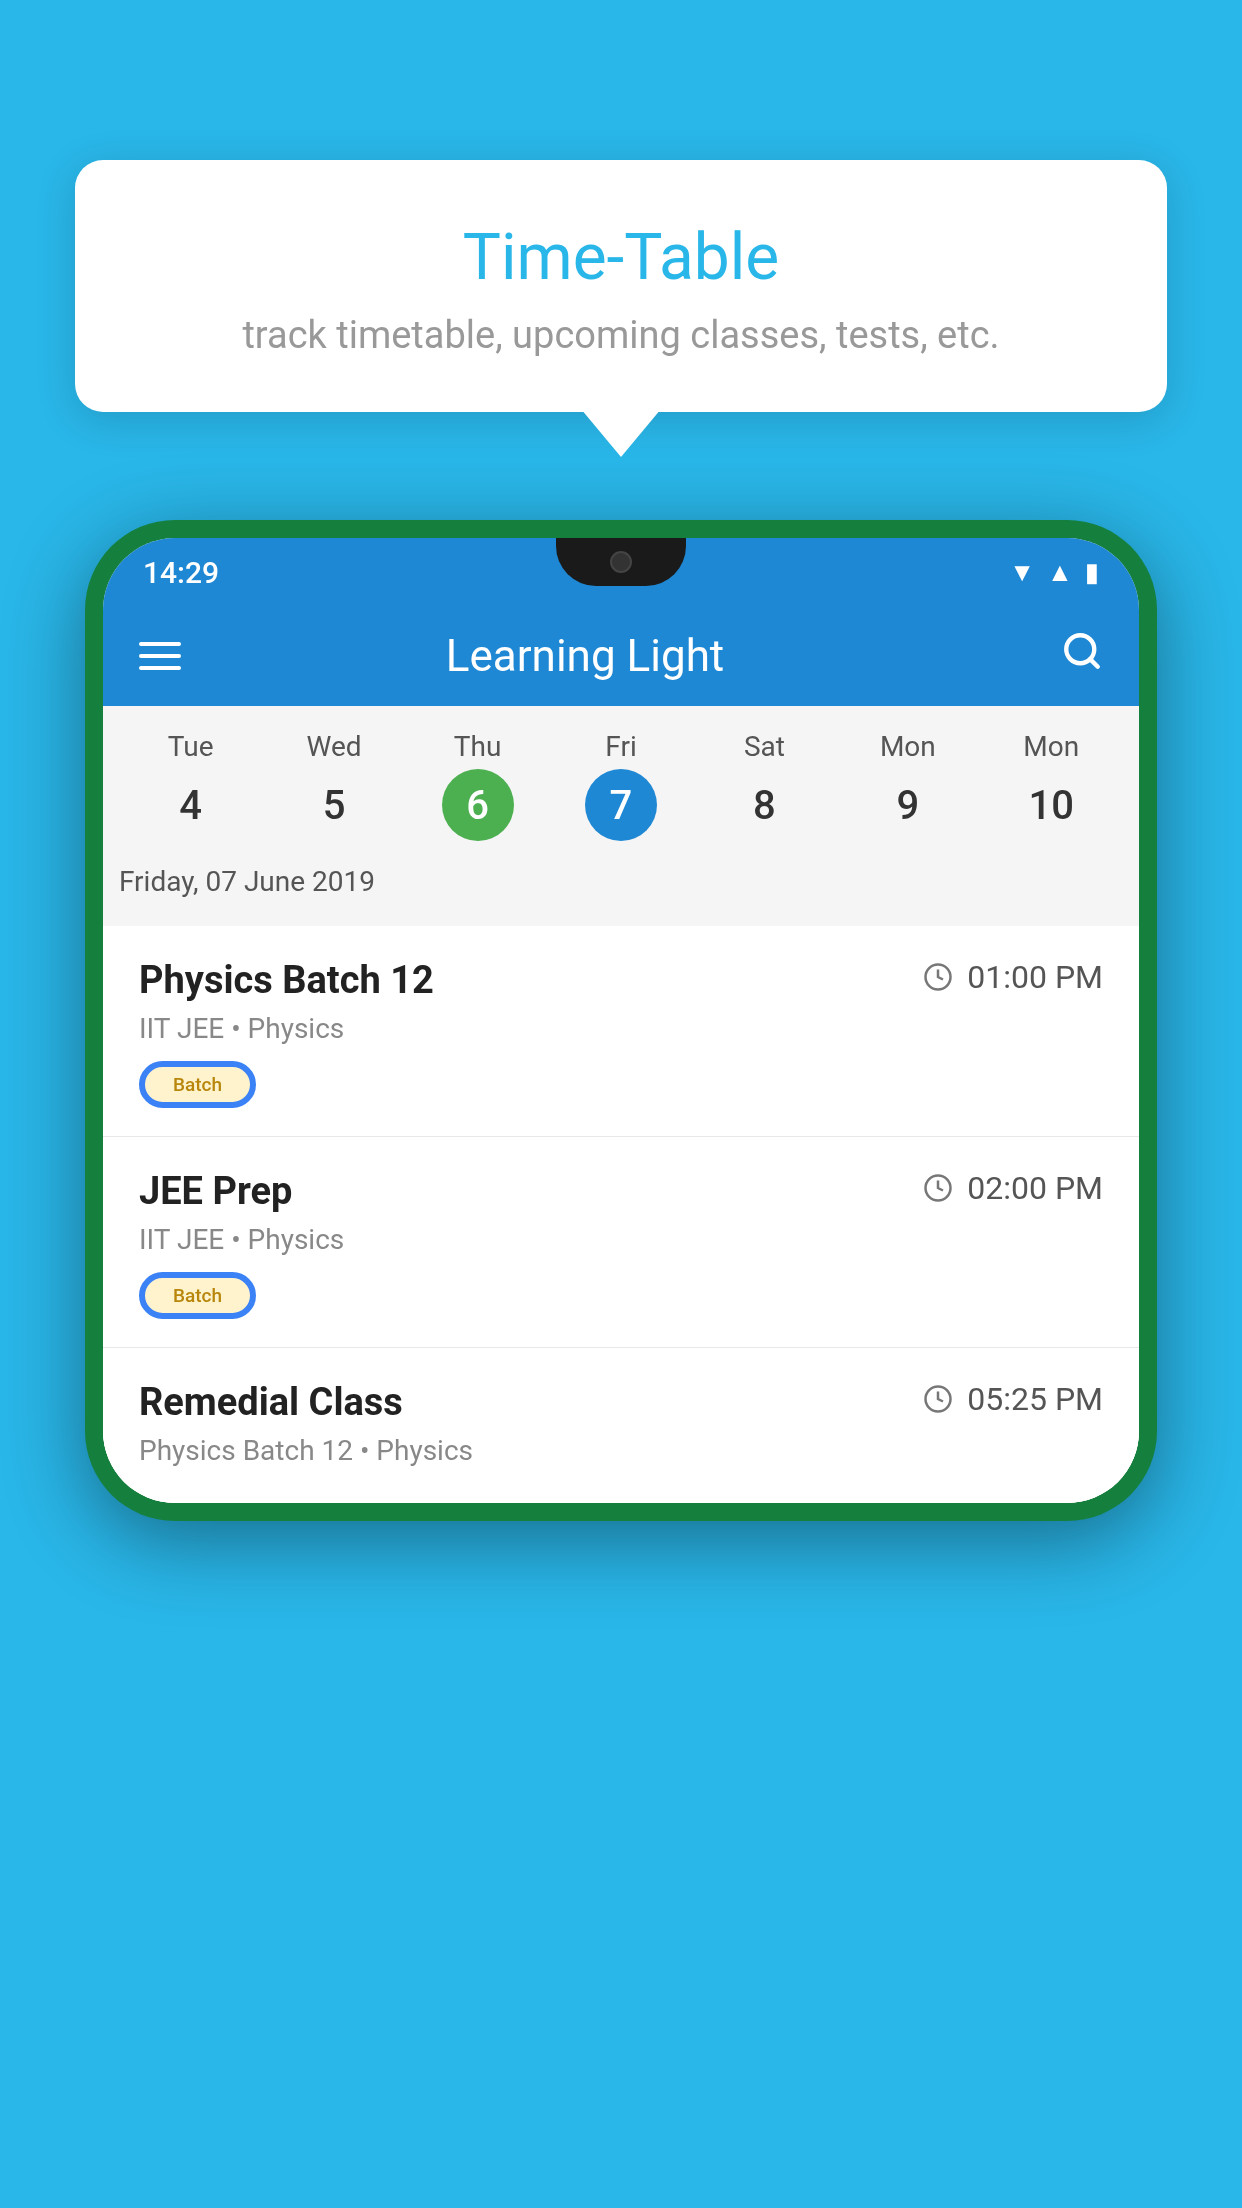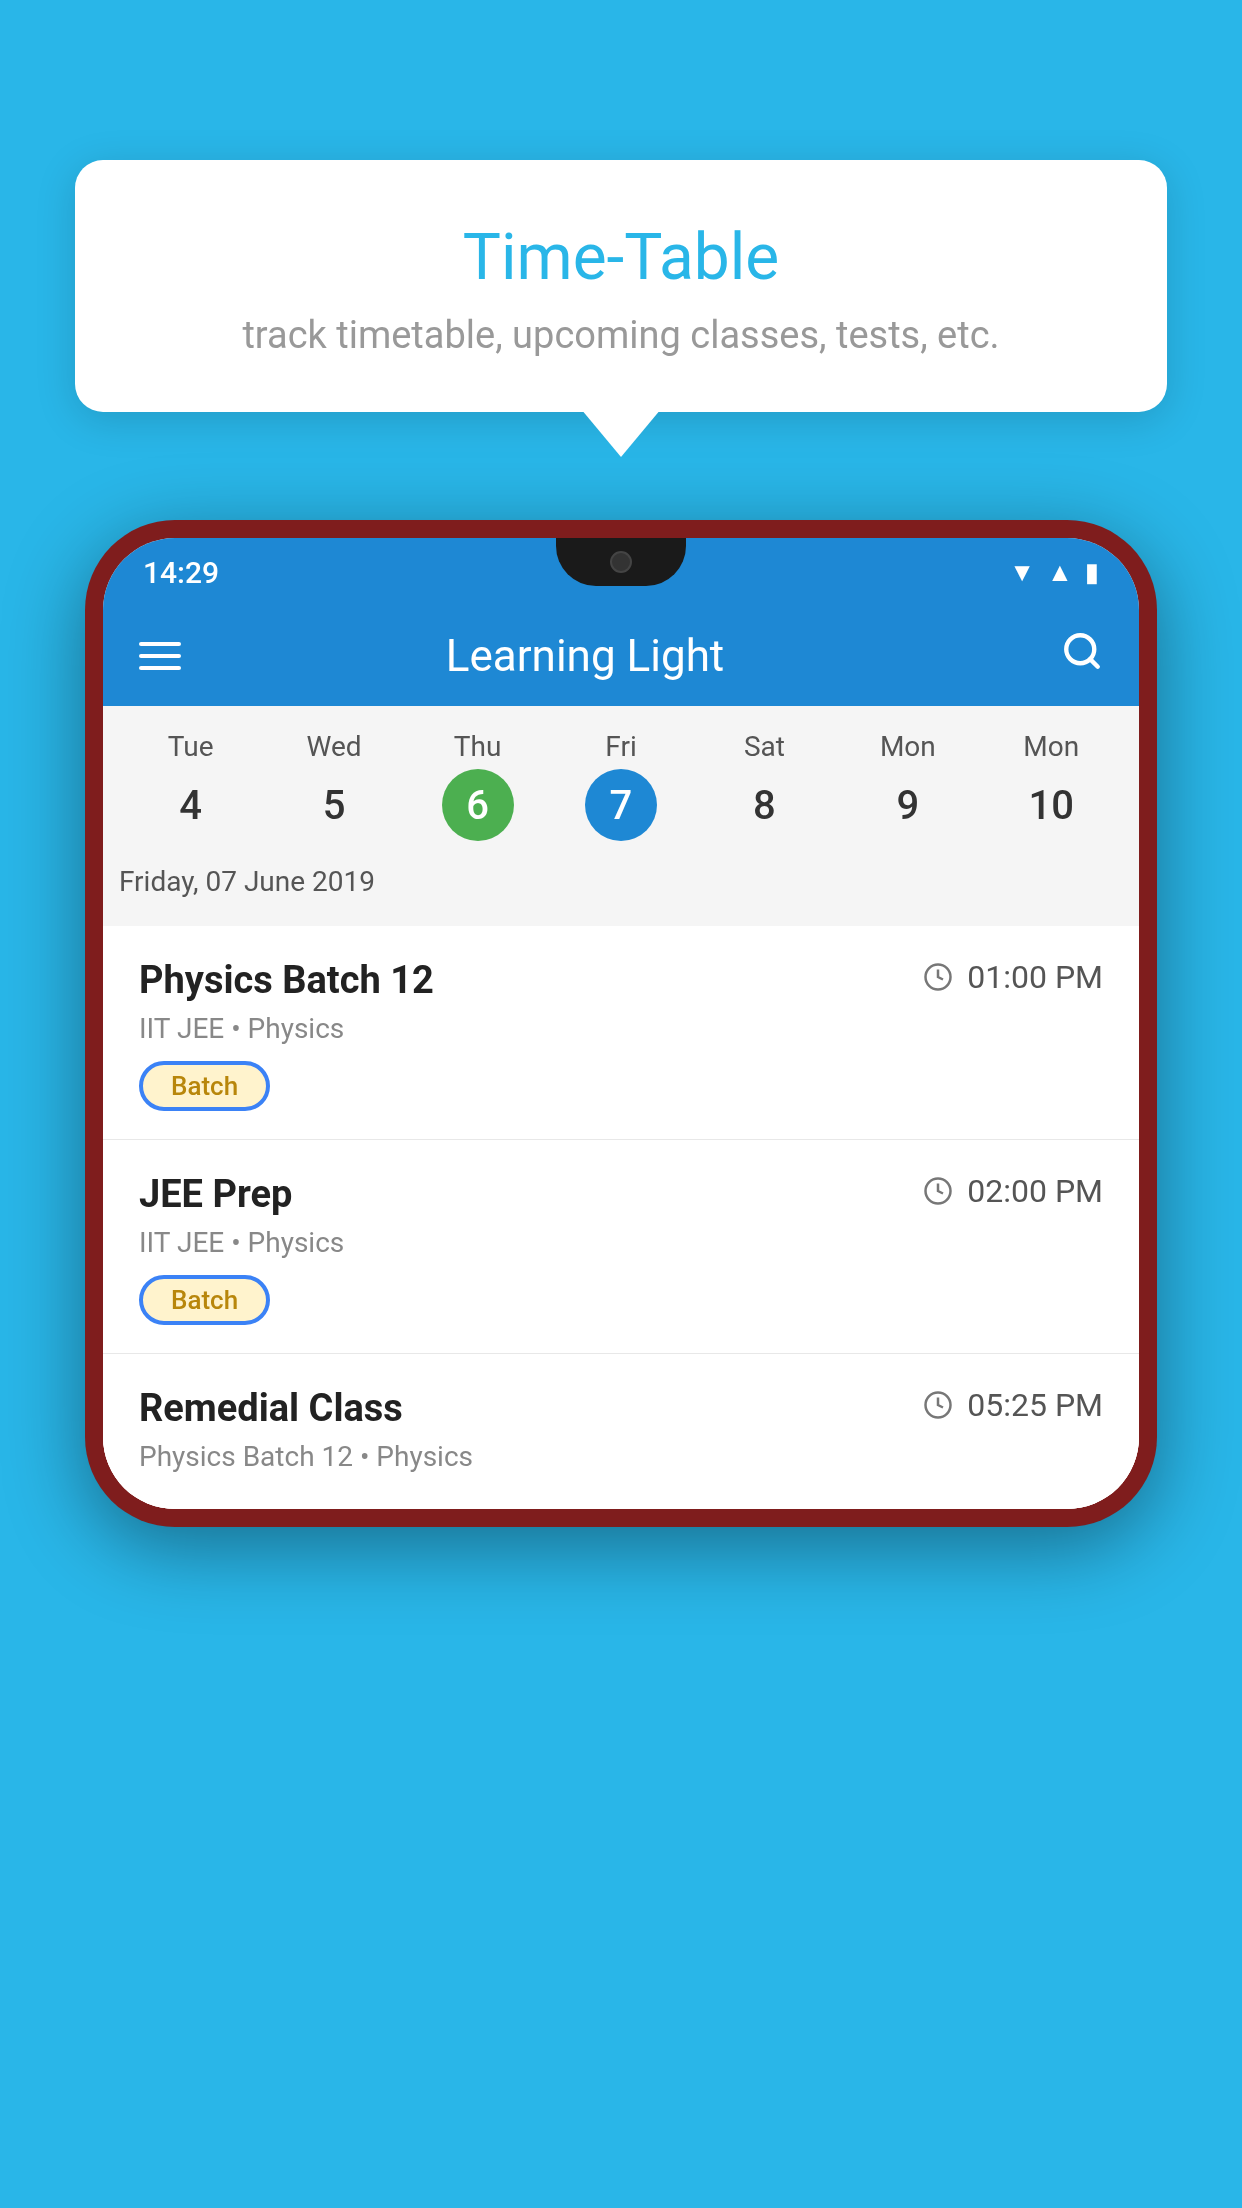--- a/index.html
+++ b/index.html
@@ -57,21 +57,21 @@
     
     .phone-wrapper {
       position: absolute;
       top: 520px;
       left: 85px;
       right: 85px;
       bottom: 0;
     }
 
     .phone-outer {
-      background: #7f1d1d;
+      background: #15803d;
       border-radius: 90px;
       padding: 18px;
       box-shadow: 0 20px 80px rgba(0,0,0,0.4);
       position: relative;
     }
 
     .phone-inner {
       background: #f0f0f0;
       border-radius: 72px;
       overflow: hidden;
@@ -251,24 +251,24 @@
     .item-subtitle {
       font-size: 28px;
       color: #888;
       margin-bottom: 16px;
     }
 
     .batch-badge {
       display: inline-block;
       background: #FFF3CD;
       color: #B8860B;
-      border: 4px solid #3b82f6;
+      border: 6px solid #3b82f6;
       border-radius: 30px;
       padding: 6px 28px;
-      font-size: 26px;
+      font-size: 19px;
       font-weight: 500;
     }
 
     .item-partial {
       background: white;
       padding: 32px 36px 20px;
     }
 
     .item-partial .item-title {
       font-size: 38px;

